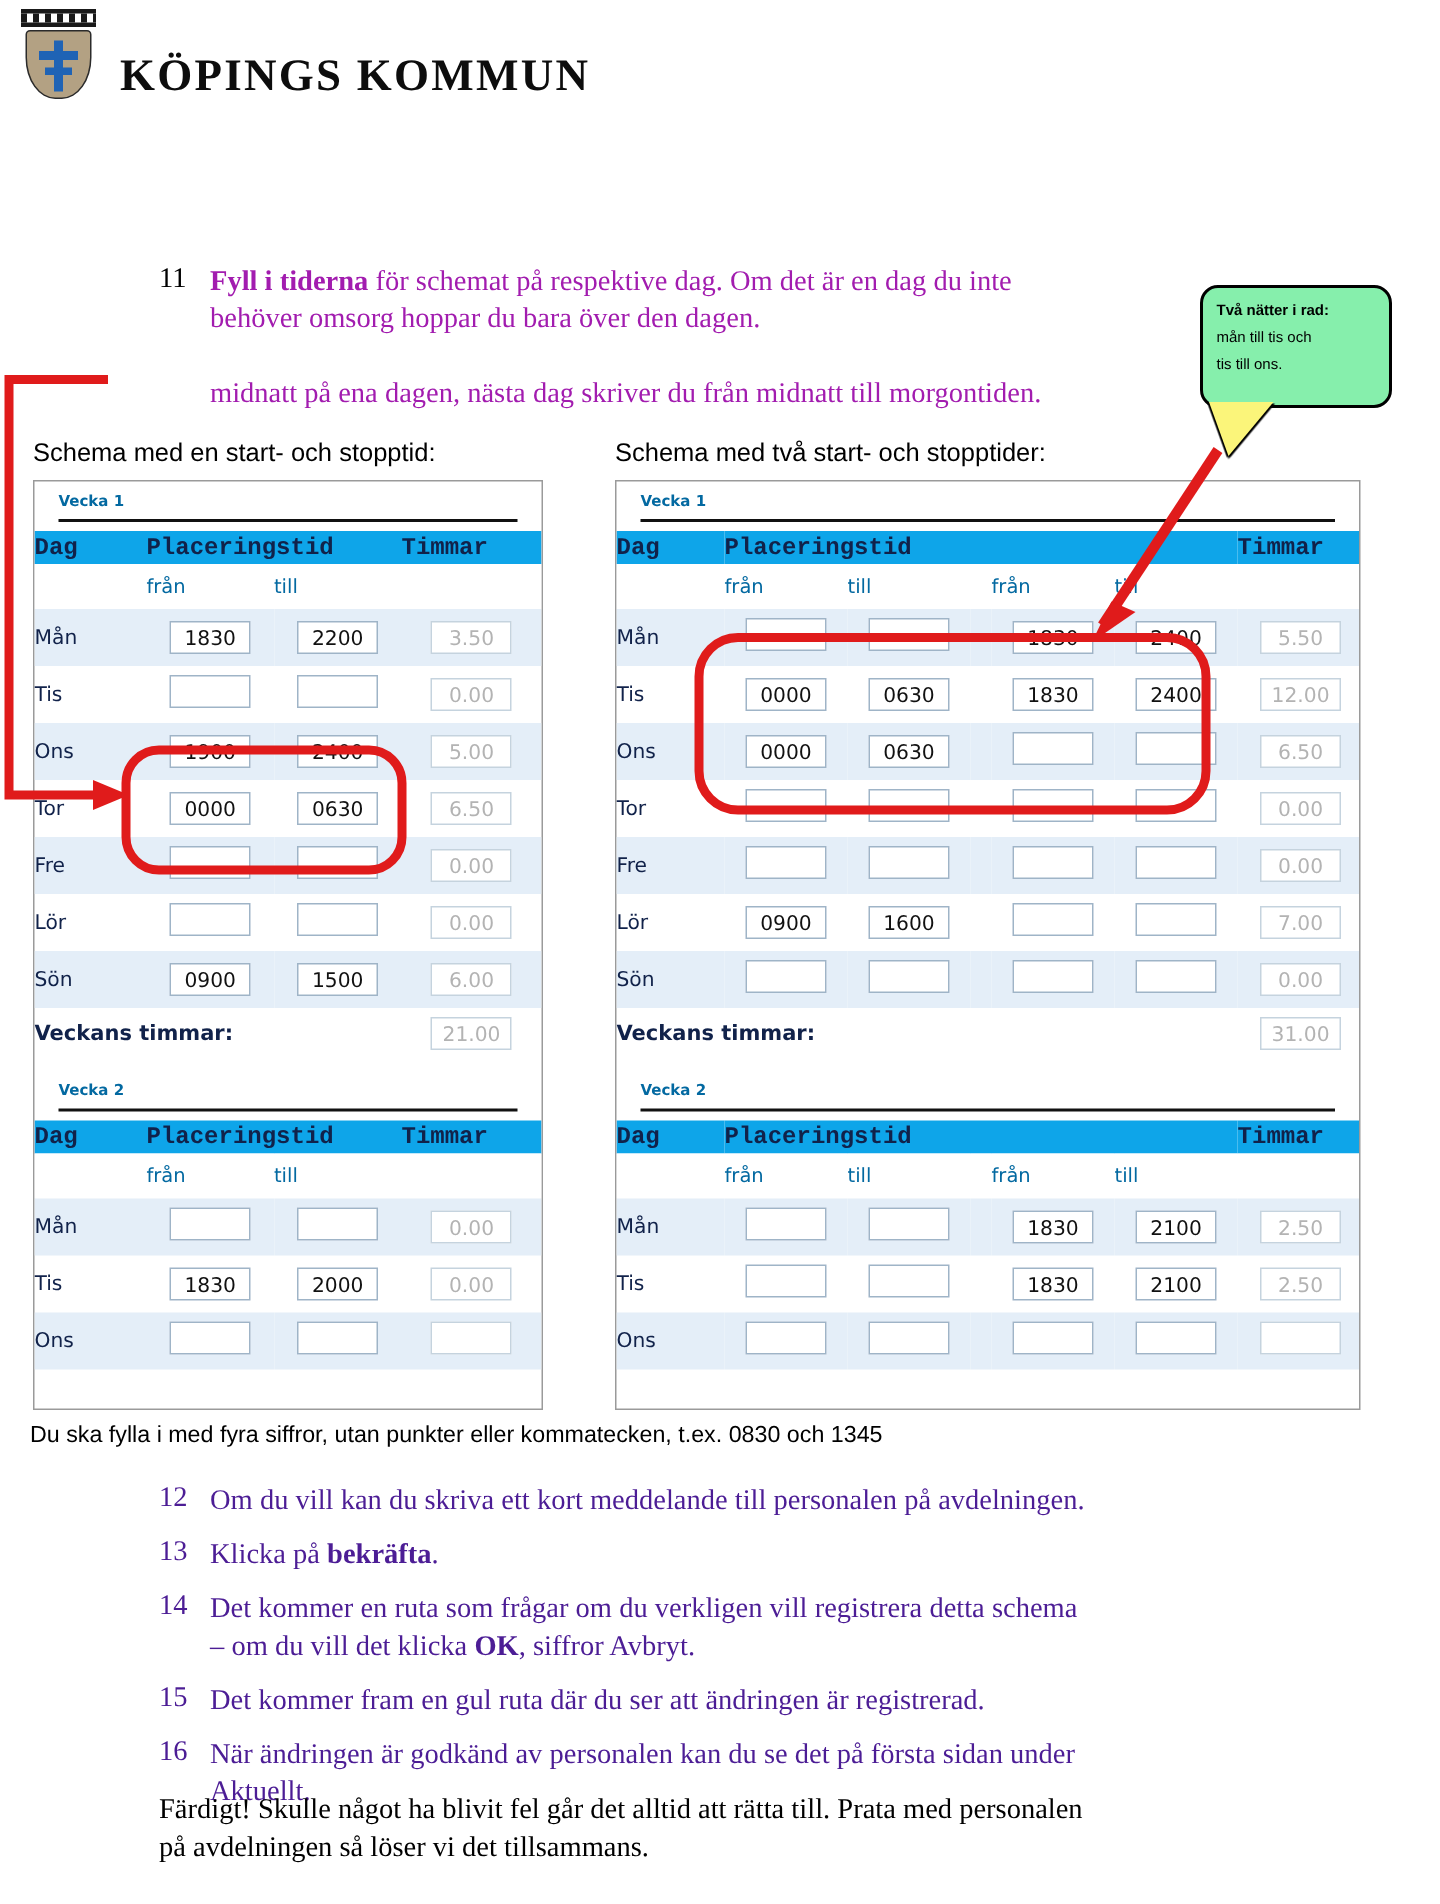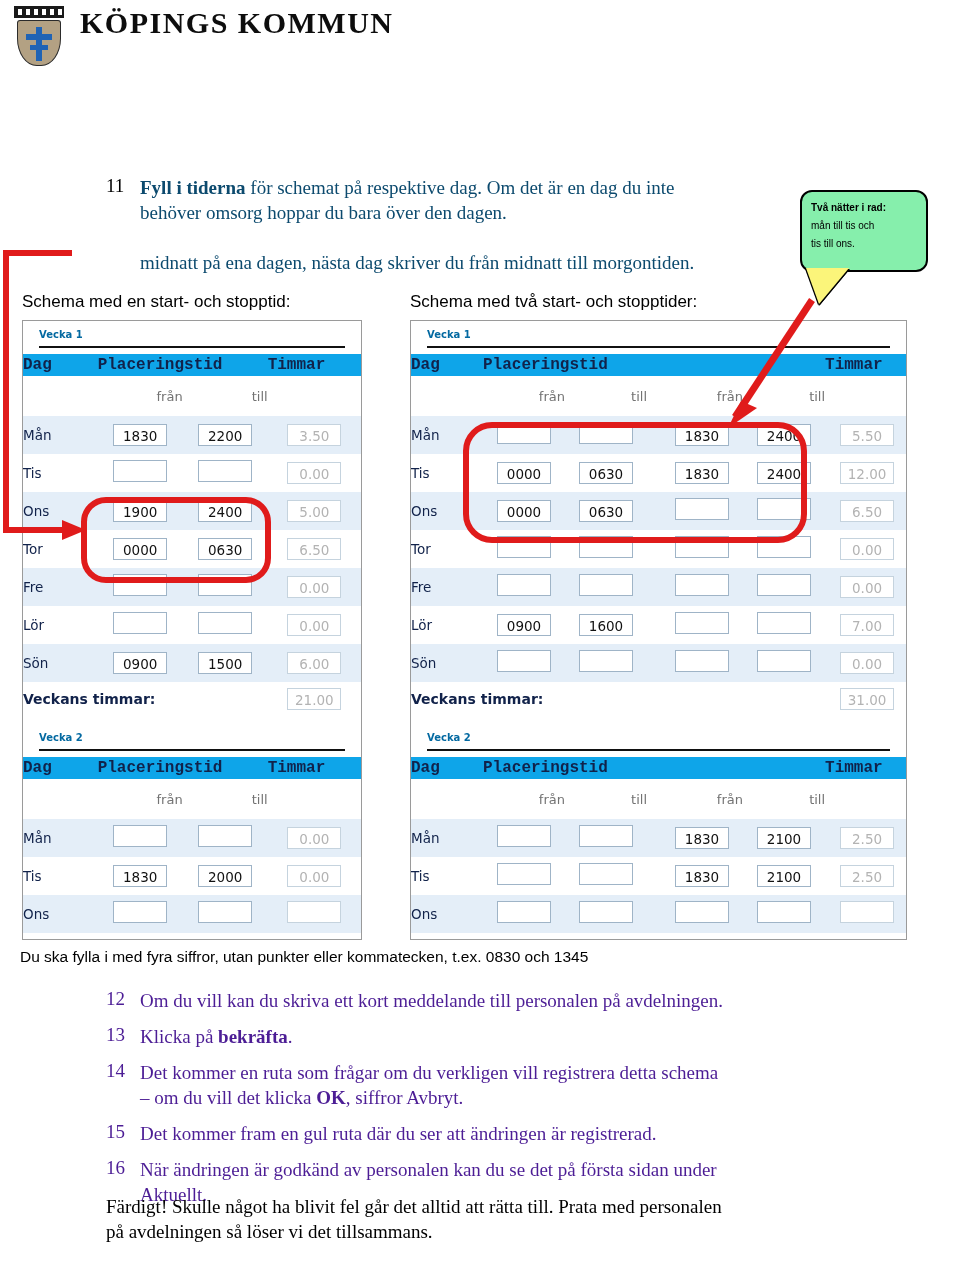--- a/index.html
+++ b/index.html
@@ -9,21 +9,21 @@
     font-family:"Liberation Serif", serif;
     overflow:hidden;
   }
 
   
   #header{
     position:absolute; left:0; top:0; width:960px; height:120px;
   }
   #logo-block{
     position:absolute; left:14px; top:6px;
-    display:flex; align-items:flex-start;
+    display:flex; align-items:flex-end;
   }
   #crest{
     position:relative; width:50px; height:62px; margin-right:16px;
   }
   #crest-top{
     position:absolute; left:0; top:0; width:50px; height:12px;
     background:
       linear-gradient(to right,
         #1a1a1a 0 4px, transparent 4px 8px,
         #1a1a1a 8px 12px, transparent 12px 16px,
@@ -66,21 +66,21 @@
 
   
   #step11{
     position:absolute; left:106px; top:175px; width:690px;
   }
   #step11 .num{
     position:absolute; left:0; top:0; width:30px;
     font-size:19px; color:#000;
   }
   #step11 .body{
-    margin-left:34px; font-size:19px; line-height:25px; color:#0c4a6e;
+    margin-left:34px; font-size:19px; line-height:25px; color:#a21caf;
   }
   .b{font-weight:bold;}
 
   
   #callout{
     position:absolute; left:800px; top:190px; width:128px; height:82px;
     background:#86efac; border:2px solid #000; border-radius:12px;
     box-sizing:border-box;
     padding:7px 9px;
     font-family:"Liberation Sans", sans-serif;
@@ -128,22 +128,22 @@
   }
   table.sched th, table.sched td{
     padding:0; margin:0; border:0;
   }
   .hdr-row th{
     background:#0ea5e9; color:#11224a;
     font-weight:bold; font-size:16px;
     text-align:left; height:22px; padding-left:6px;font-family:Liberation Mono, monospace;
   }
   .sub-row td{
-    background:#fff; color:#737373;
-    font-size:13px; text-align:right; height:40px;
+    background:#fff; color:#0369a1;
+    font-size:13px; text-align:left; height:30px;
   }
   .day-row td{ height:38px; vertical-align:middle; }
   .day-row.alt td{ background:#e4eef8; }
   .daycell{
     color:#11224a; font-size:13.5px; padding-left:6px;
   }
   .inp{
     display:inline-block;
     width:54px; height:22px; line-height:22px;
     border:1px solid #9fb4c7; background:#fff;

